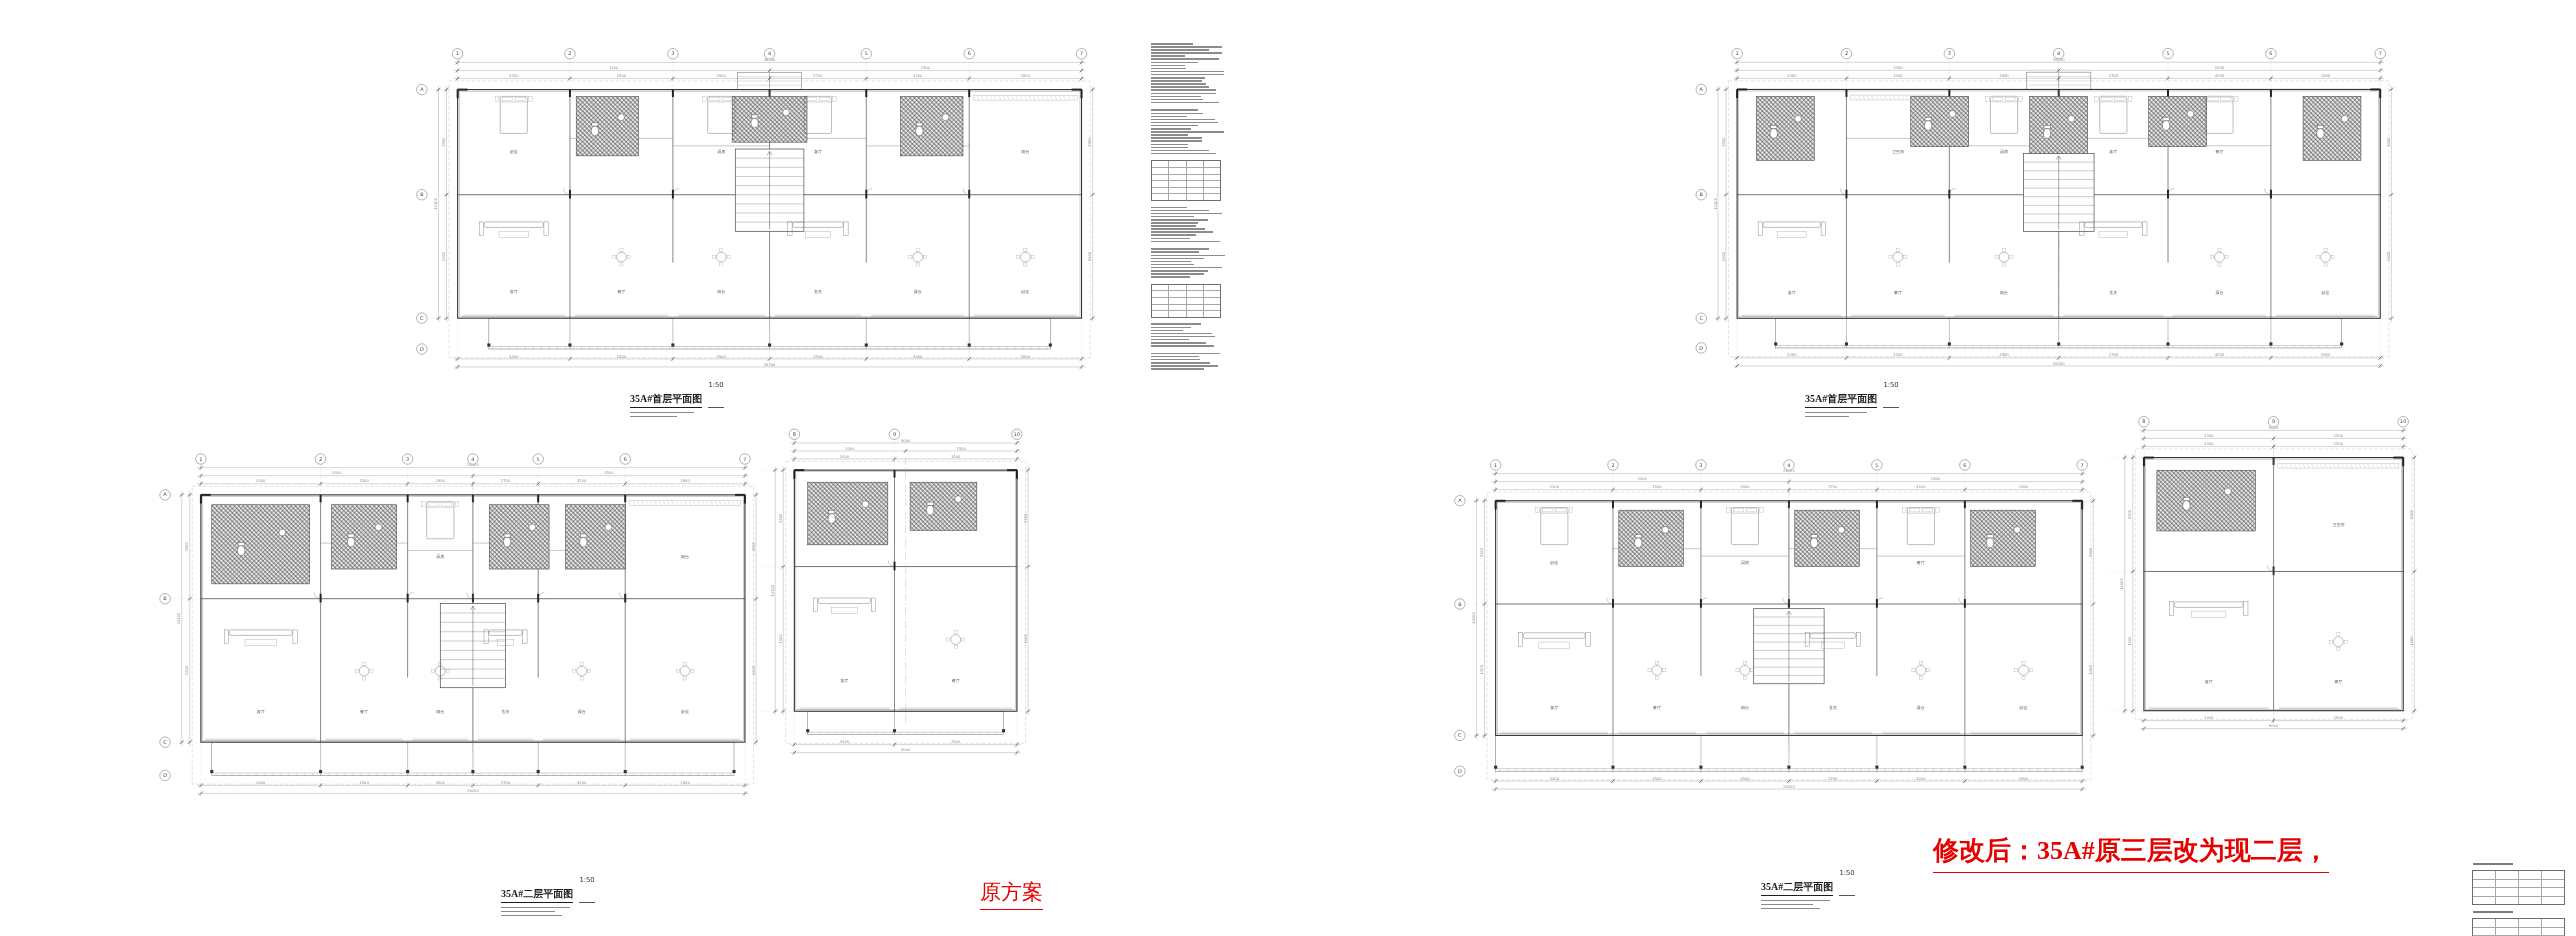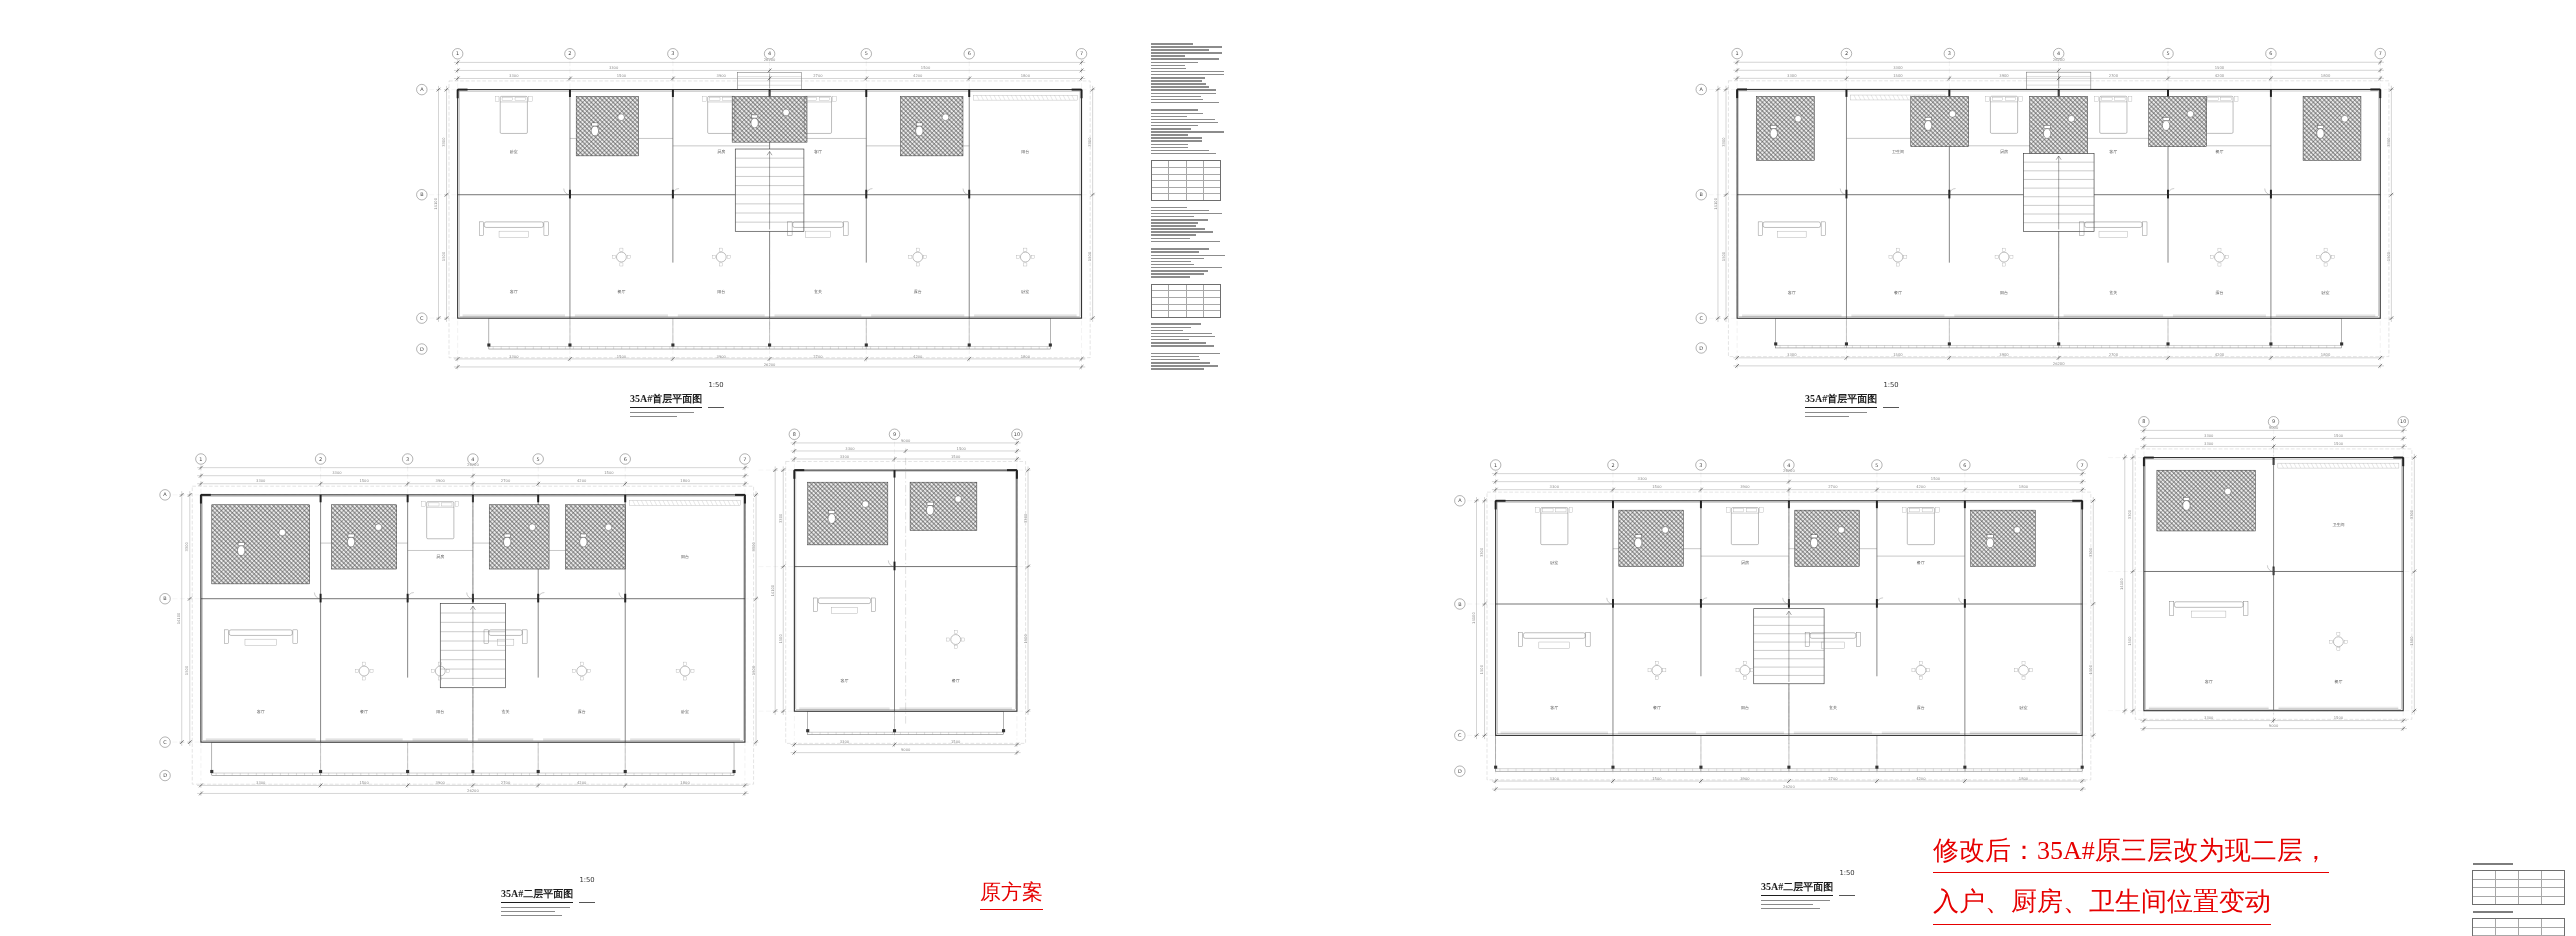--- a/index.html
+++ b/index.html
@@ -9,21 +9,21 @@
   .plan-wrap svg{display:block;width:100%;height:100%}
   .caption{position:absolute;color:#222}
   .cap-line{display:flex;align-items:flex-end;gap:6.2px;white-space:nowrap}
   .cap-title{font-size:10px;font-weight:bold;color:#1d1d1d;border-bottom:1.9px double #1d1d1d;padding-bottom:1.2px;font-family:"Liberation Serif",serif}
   .cap-scale{font-size:6.8px;color:#333;border-bottom:0.6px solid #555;padding-bottom:18px}
   .cap-notes{margin-top:3.7px}
   .cap-notes div{height:1.6px;background:#8a8a8a}
   .cap-notes div + div{margin-top:2.5px}
   .red-note{position:absolute;color:#e60000;font-family:"Liberation Serif",serif;white-space:nowrap}
   .red-left{font-size:21px;border-bottom:1.2px solid #e60000;padding-bottom:3.1px}
-  .red-right{font-size:26px;font-weight:normal}
+  .red-right{font-size:26px;font-weight:bold}
   .red-right .u{display:inline-block;border-bottom:1.9px solid #e60000;padding-bottom:4.3px}
   .red-right .row2{margin-top:11px}
   .legend{position:absolute;width:82px}
   .txt-group{margin-bottom:6.2px}
   .txt-bar{height:1.5px;background:#8c8c8c}
   .txt-bar + .txt-bar{margin-top:1.6px}
   .mini-table{border:0.6px solid #6e6e6e;background:#fff;margin:5.6px 0;width:70px}
   .mt-row{display:flex;border-top:0.6px solid #a8a8a8}
   .mt-row:first-child{border-top:none}
   .mt-cell{flex:1;border-left:0.6px solid #a8a8a8;height:5.6px}
@@ -1937,21 +1937,20 @@
       <div class="txt-bar" style="width: 67px;"></div>
       <div class="txt-bar" style="width: 53px;"></div>
     </div>
   </div>
 
 <div class="red-note red-left" style="left:980px;top:878px">
   <span>原方案</span>
 </div>
 <div class="red-note red-right" style="left:1933px;top:833px">
   <div><span class="u">修改后：35A#原三层改为现二层，</span></div>
-  <div class="row2"><span class="u">入户、厨房、卫生间位置变动</span></div>
 </div>
 
 <div class="br-tables" id="br-tables" style="left:2472px;top:863px">
     <div class="br-title"></div>
     <div class="mini-table">
       <div class="mt-row">
         <div class="mt-cell"></div>
         <div class="mt-cell"></div>
         <div class="mt-cell"></div>
         <div class="mt-cell"></div>

